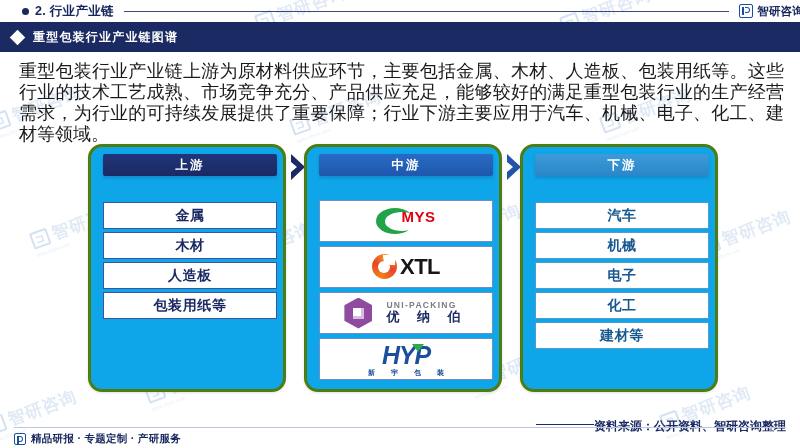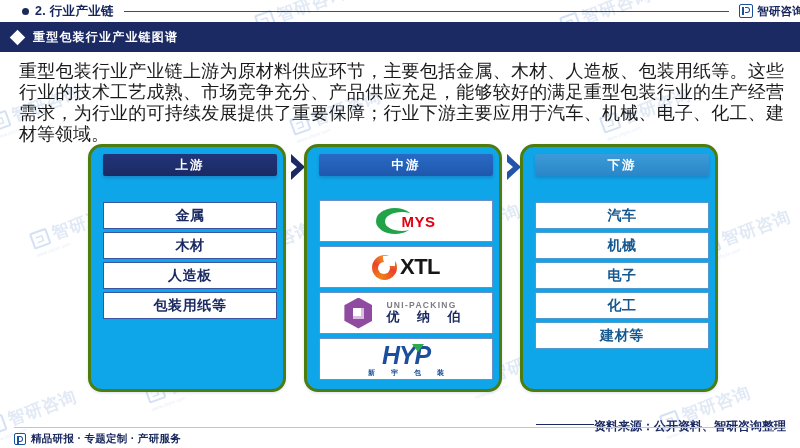--- a/index.html
+++ b/index.html
@@ -176,42 +176,42 @@
   
   .col.mid .items { gap: 4px; top: 53px; }
   .logo-cell {
     height: 42px;
     border: 1px solid #6b8ecb;
     background: #ffffff;
     display: flex; align-items: center; justify-content: center;
   }
 
   
-  .lg-mys { display: flex; align-items: center; }
+  .lg-mys { display: flex; }
   .mys-crescent {
     width: 38px; height: 26px;
     border-radius: 50%;
     background: #21a348;
     position: relative;
     margin-right: -13px;
   }
   .mys-crescent::after {
     content: ""; position: absolute;
     left: 9px; top: 4px; width: 34px; height: 19px;
     border-radius: 50%;
     background: #ffffff;
   }
   .mys-text {
     position: relative; z-index: 2;
     font-size: 15px; font-weight: 800; color: #e3000f;
     letter-spacing: .5px;
   }
 
   
-  .lg-xtl { display: flex; align-items: flex-end; gap: 3px; }
+  .lg-xtl { display: flex; align-items: flex-start; gap: 3px; }
   .xtl-mark {
     width: 25px; height: 25px; border-radius: 50%;
     background: conic-gradient(from 200deg, #f08018, #e8442a, #f5a623, #e8442a, #f08018);
     position: relative;
   }
   .xtl-mark::after {
     content: ""; position: absolute;
     left: 6.5px; top: 6.5px; width: 12px; height: 12px;
     border-radius: 50%;
     background: #ffffff;

